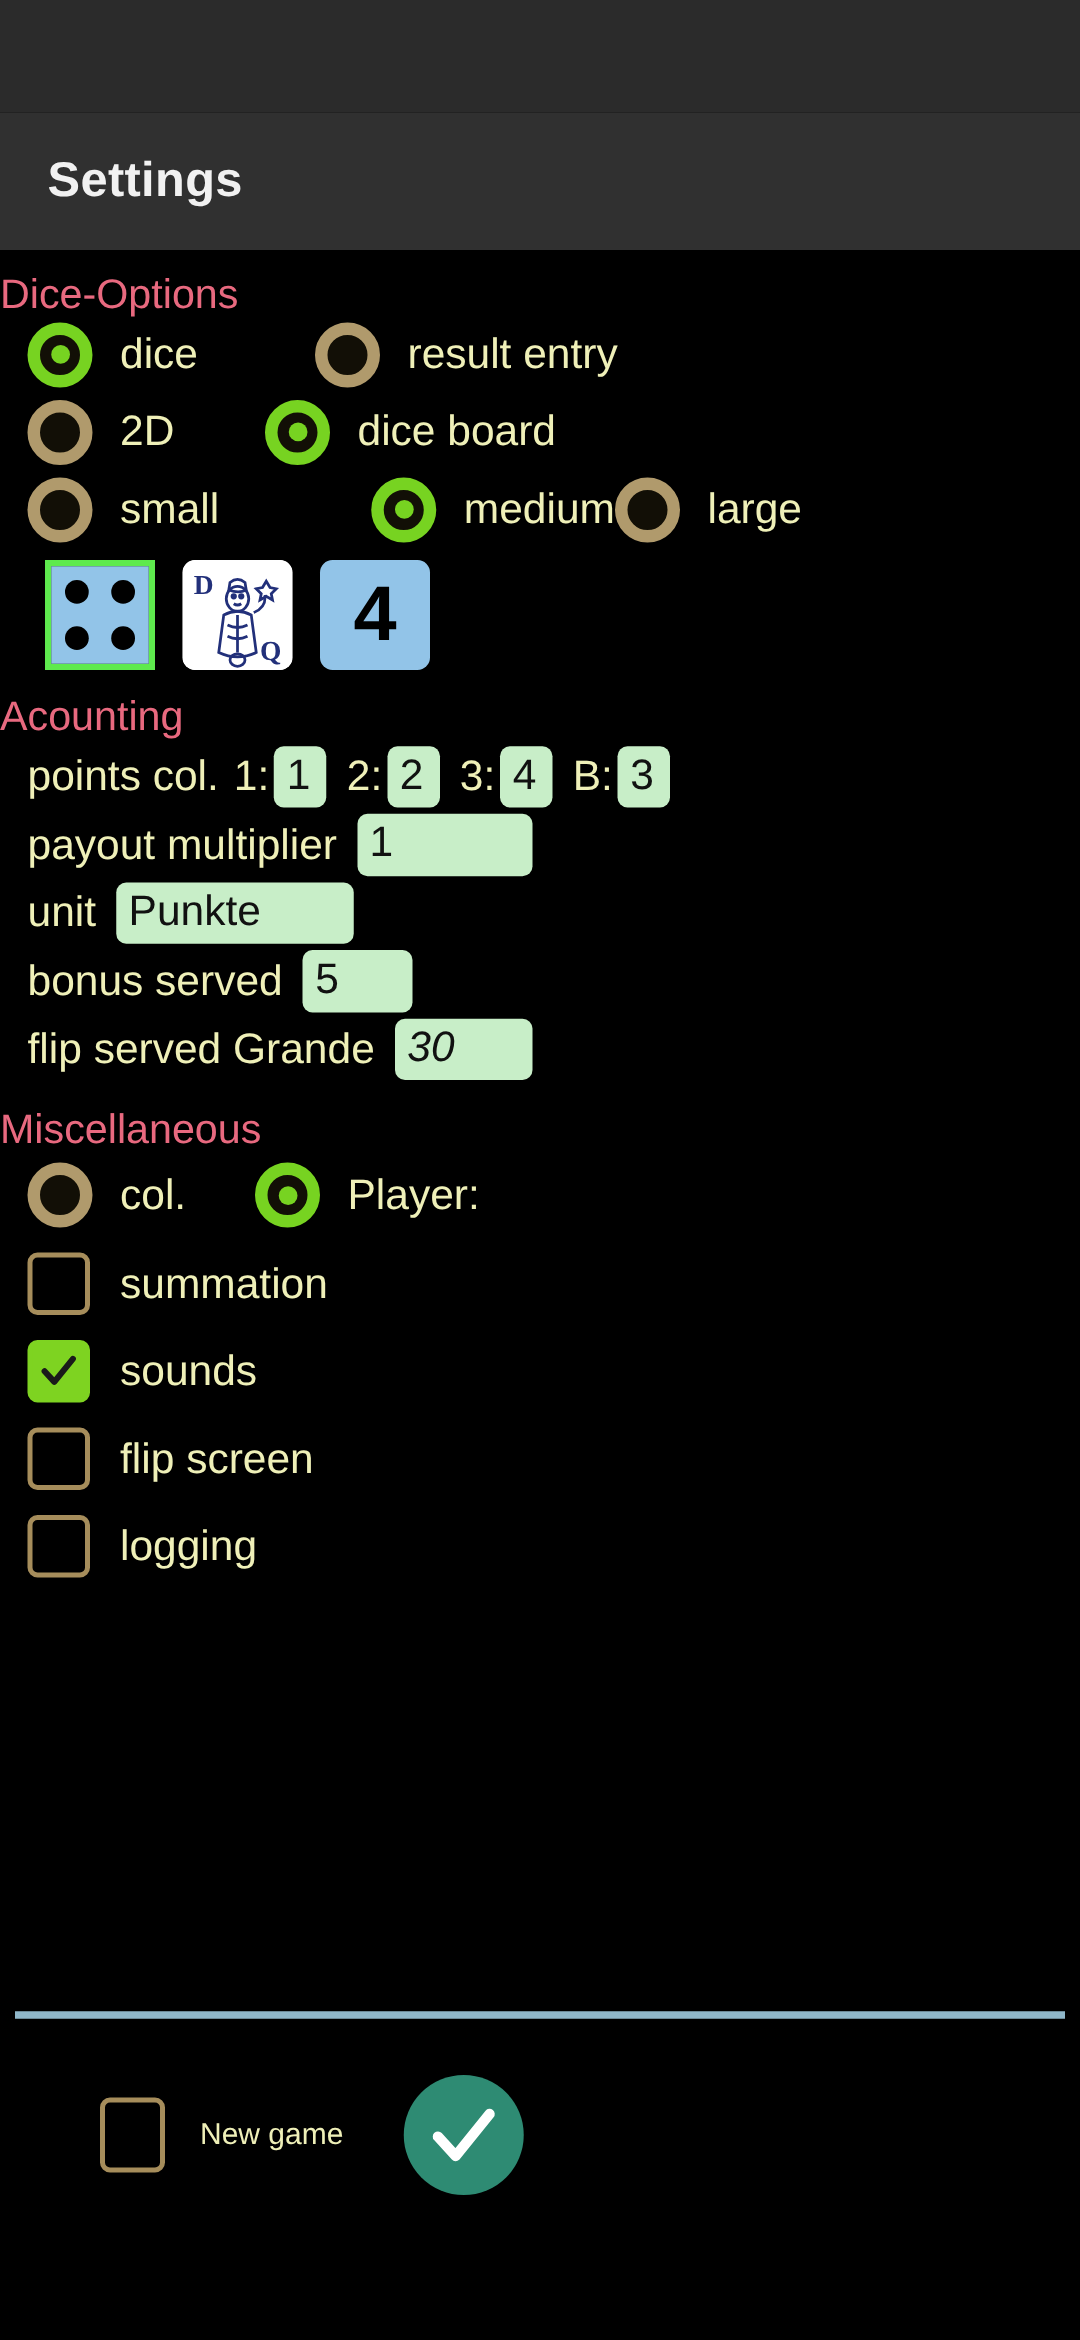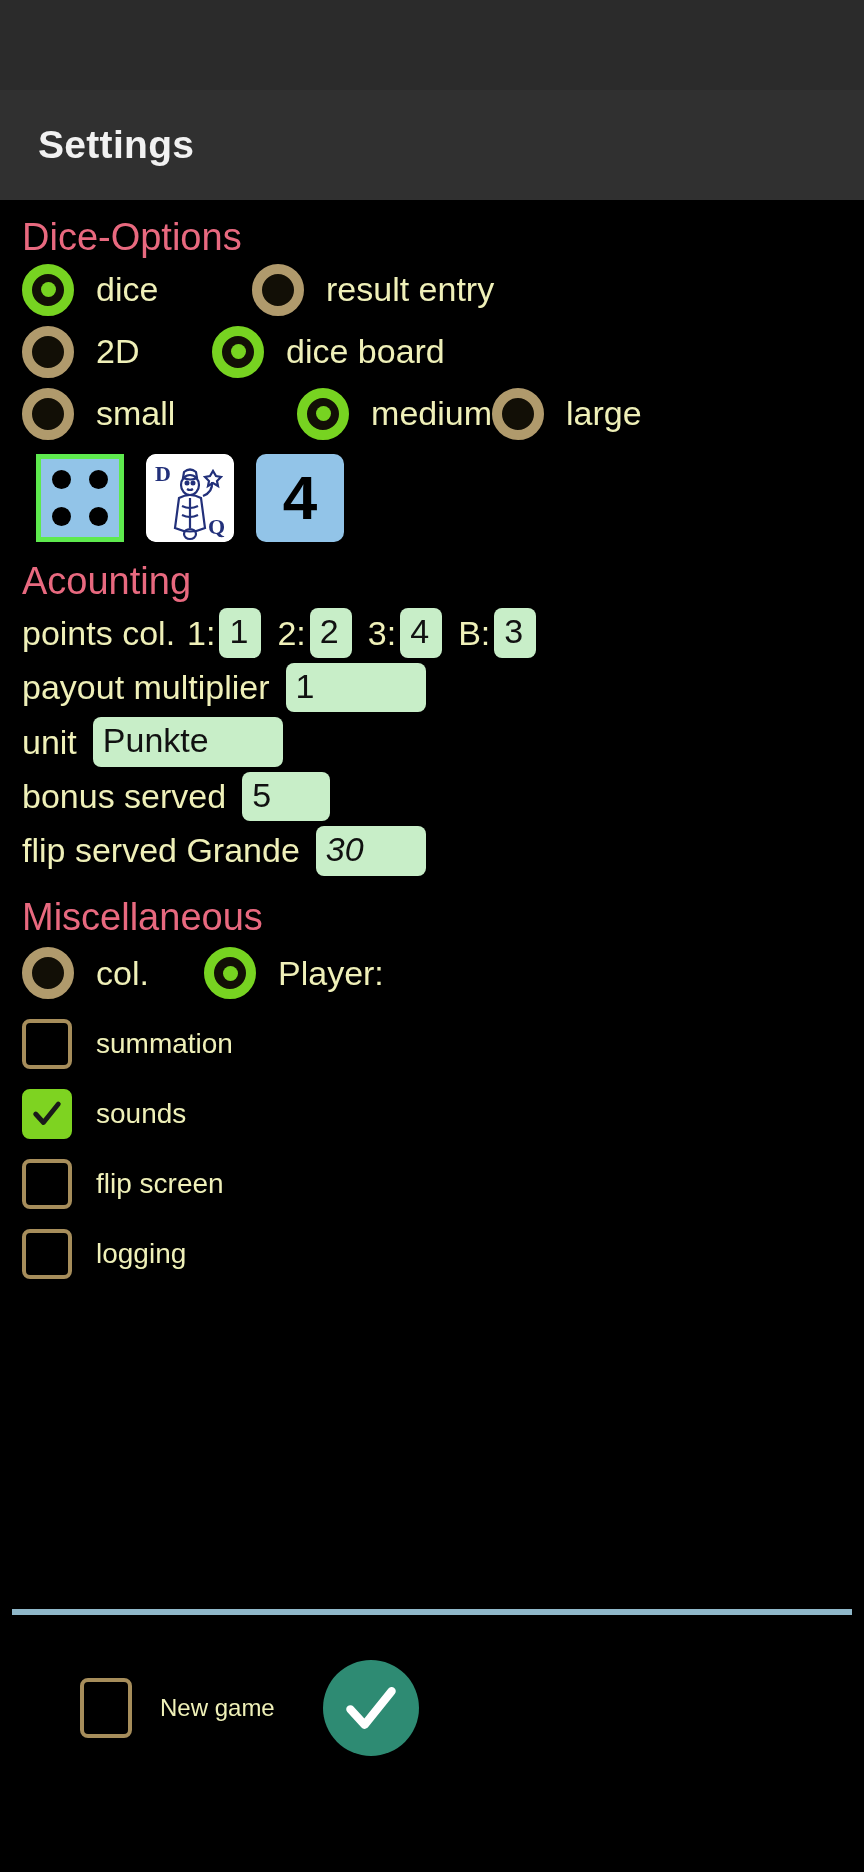--- a/index.html
+++ b/index.html
@@ -40,22 +40,21 @@
 
   
   .content {
     background: #000000;
     padding: 0 0 0 0;
     position: relative;
   }
 
   .section-title {
     color: #e8697f;
-    font-size: 38px;
-    padding-left: 22px;
+    font-size: 33px;
     margin-top: 16px;
     margin-bottom: 4px;
     line-height: 1.15;
   }
 
   .row {
     display: flex;
     align-items: center;
     padding-left: 22px;
     box-sizing: border-box;
@@ -118,21 +117,21 @@
   }
   .checkbox .tick {
     display: none;
     width: 34px;
     height: 34px;
   }
   .checkbox.checked .tick { display: block; }
 
   .check-label {
     color: #eff0b8;
-    font-size: 28px;
+    font-size: 34px;
     margin-left: 24px;
     white-space: nowrap;
   }
 
   
   .thumb-row {
     display: flex;
     padding-left: 36px;
     margin-top: 14px;
     margin-bottom: 6px;

